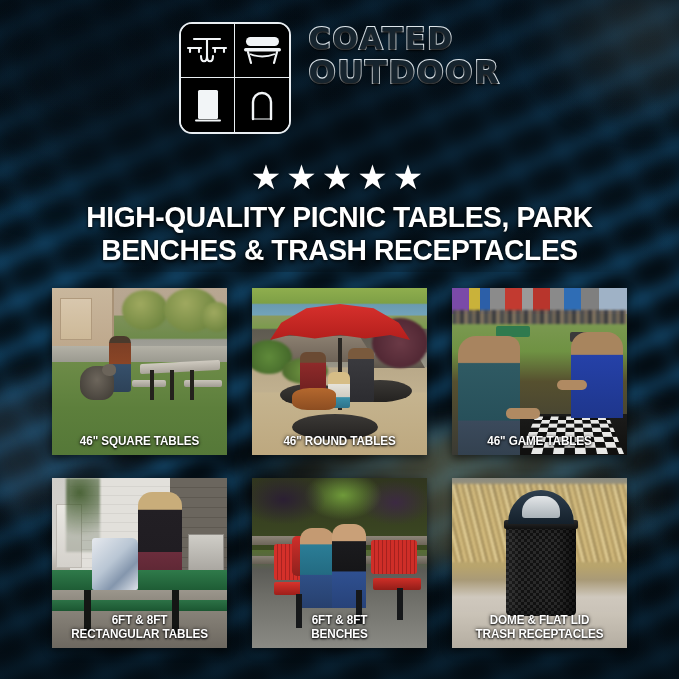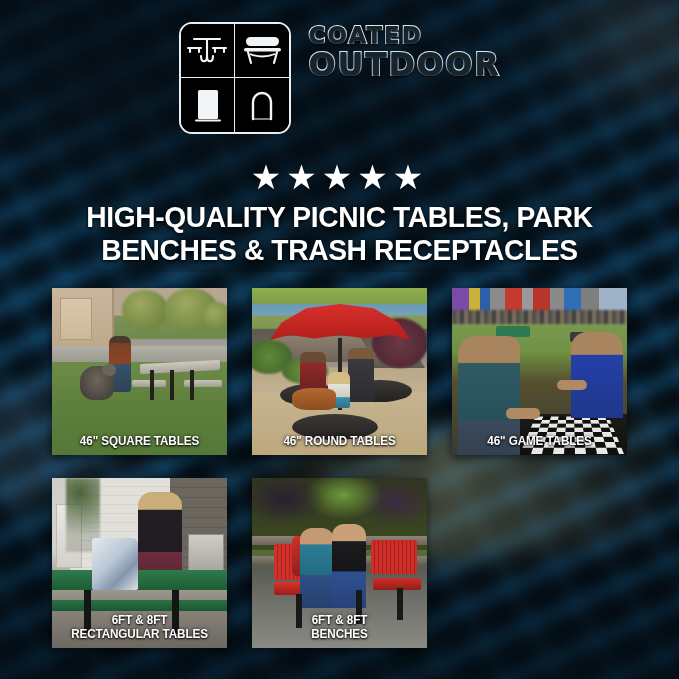--- a/index.html
+++ b/index.html
@@ -90,21 +90,21 @@
   .logo-cell.tl{border-right:1.5px solid #e9eef2;border-bottom:1.5px solid #e9eef2;}
   .logo-cell.tr{border-bottom:1.5px solid #e9eef2;}
   .logo-cell.bl{border-right:1.5px solid #e9eef2;}
 
   .logo-word-wrap{
     display:flex;flex-direction:column;gap:1px;padding-top:1px;
   }
   .logo-word{
     font-family:"DejaVu Sans", sans-serif;
     font-weight:700;
-    font-size:23px;
+    font-size:30px;
     letter-spacing:2.0px;
     line-height:1.06;
     color:#16242e;
     -webkit-text-stroke:2.1px #dfe7ec;
     paint-order:stroke fill;
     text-shadow:0 2px 2px rgba(0,0,0,.85);
   }
   .logo-word.w2{font-size:32px;letter-spacing:1.6px;}
   .logo-word.w3{font-size:32px;letter-spacing:1.4px;}
 
@@ -641,15 +641,29 @@
         <div class="bleg" style="left:44px;top:116px;height:34px;"></div>
         <div class="bleg" style="left:104px;top:112px;height:34px;"></div>
         <div class="bleg" style="right:24px;top:110px;height:32px;"></div>
       </div>
       <div class="caption">
         <span>6FT &amp; 8FT</span>
         <span class="c2">BENCHES</span>
       </div>
     </div>
 
+    <div class="card">
+      <div class="photo p-trash">
+        <div class="grass-bg"></div>
+        <div class="path"></div>
+        <div class="can"></div>
+        <div class="band"></div>
+        <div class="dome"></div>
+        <div class="dome-open"></div>
+      </div>
+      <div class="caption">
+        <span>DOME &amp; FLAT LID</span>
+        <span class="c2">TRASH RECEPTACLES</span>
+      </div>
+    </div>
 
   </div>
 </div>
 
 </body></html>

